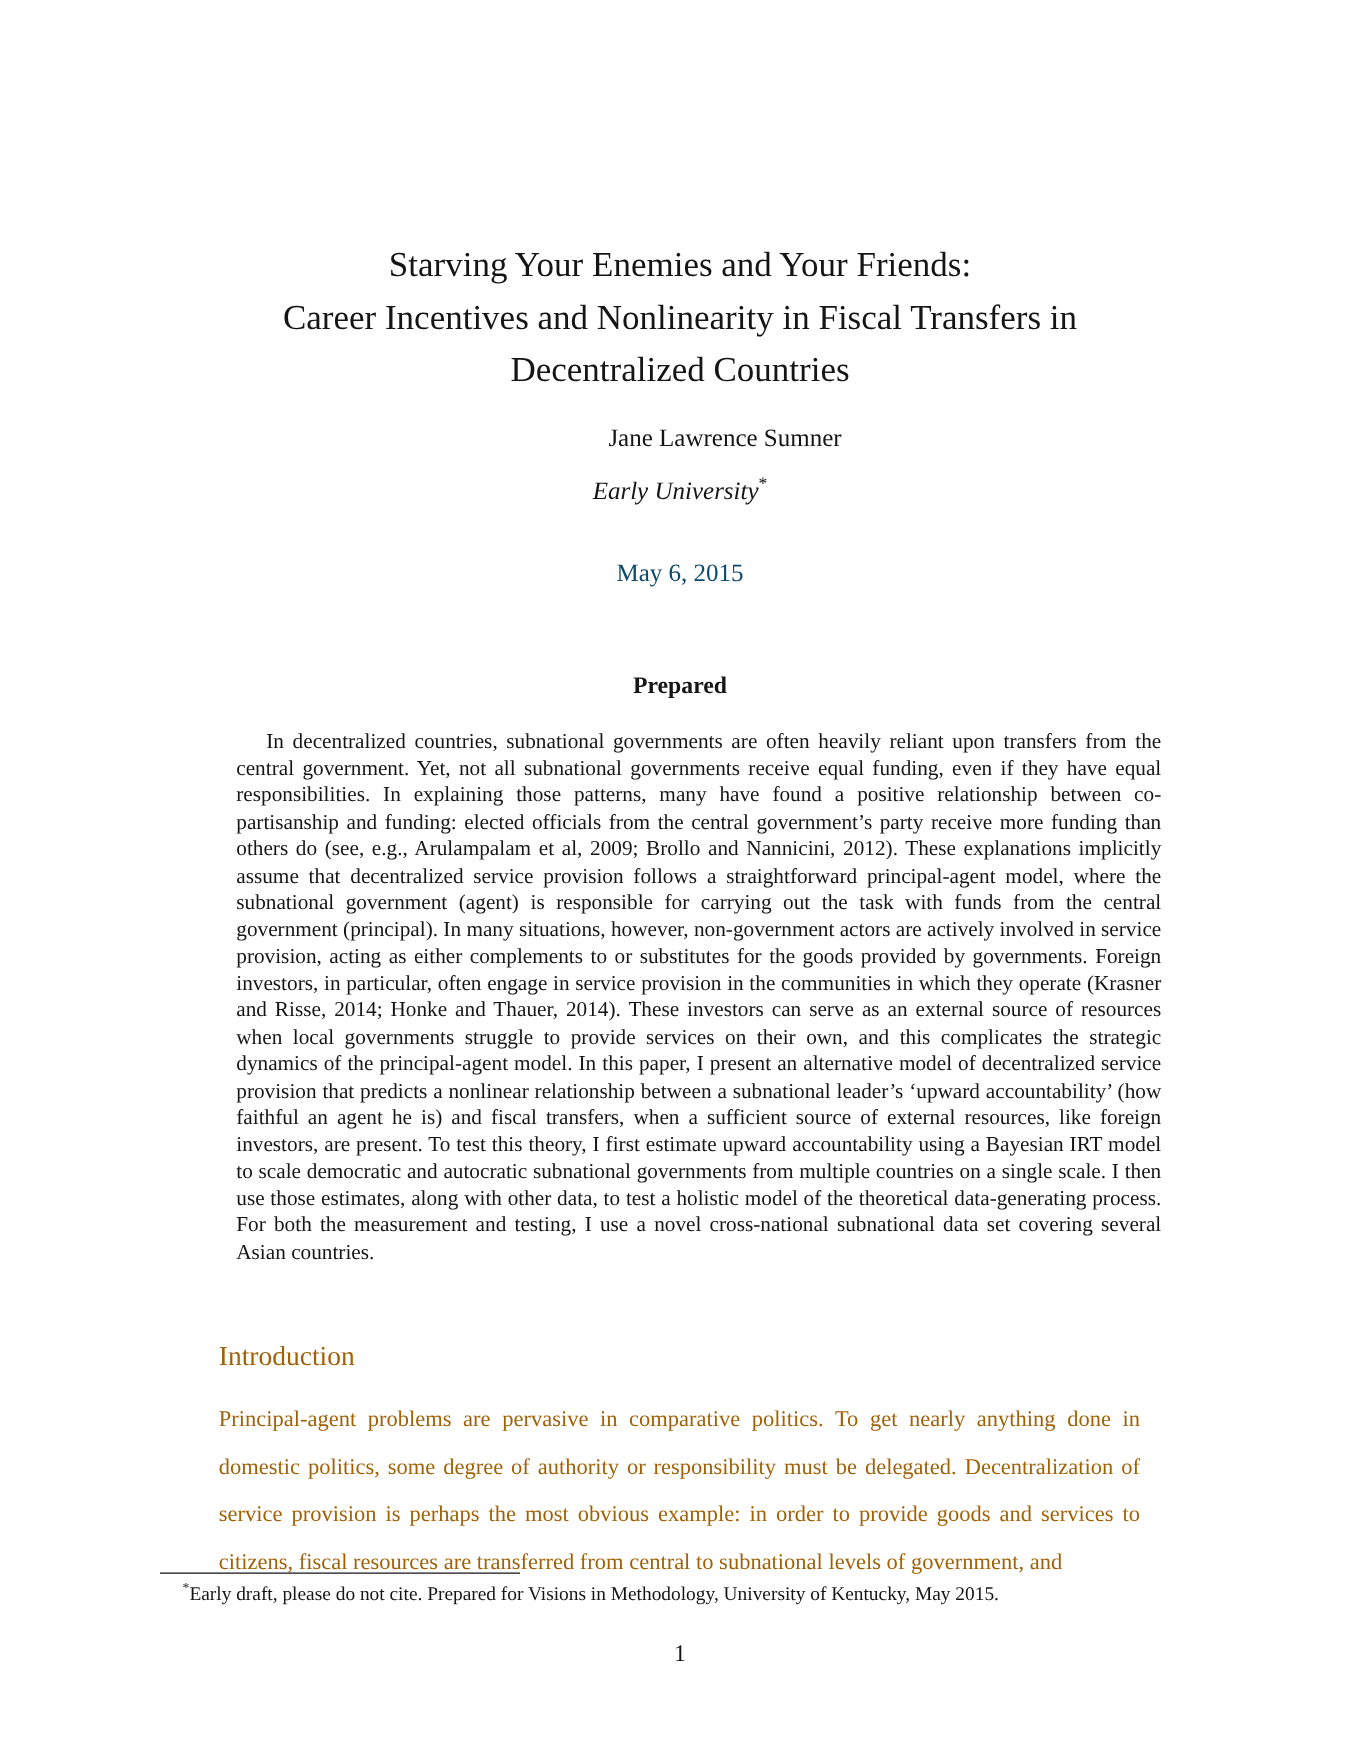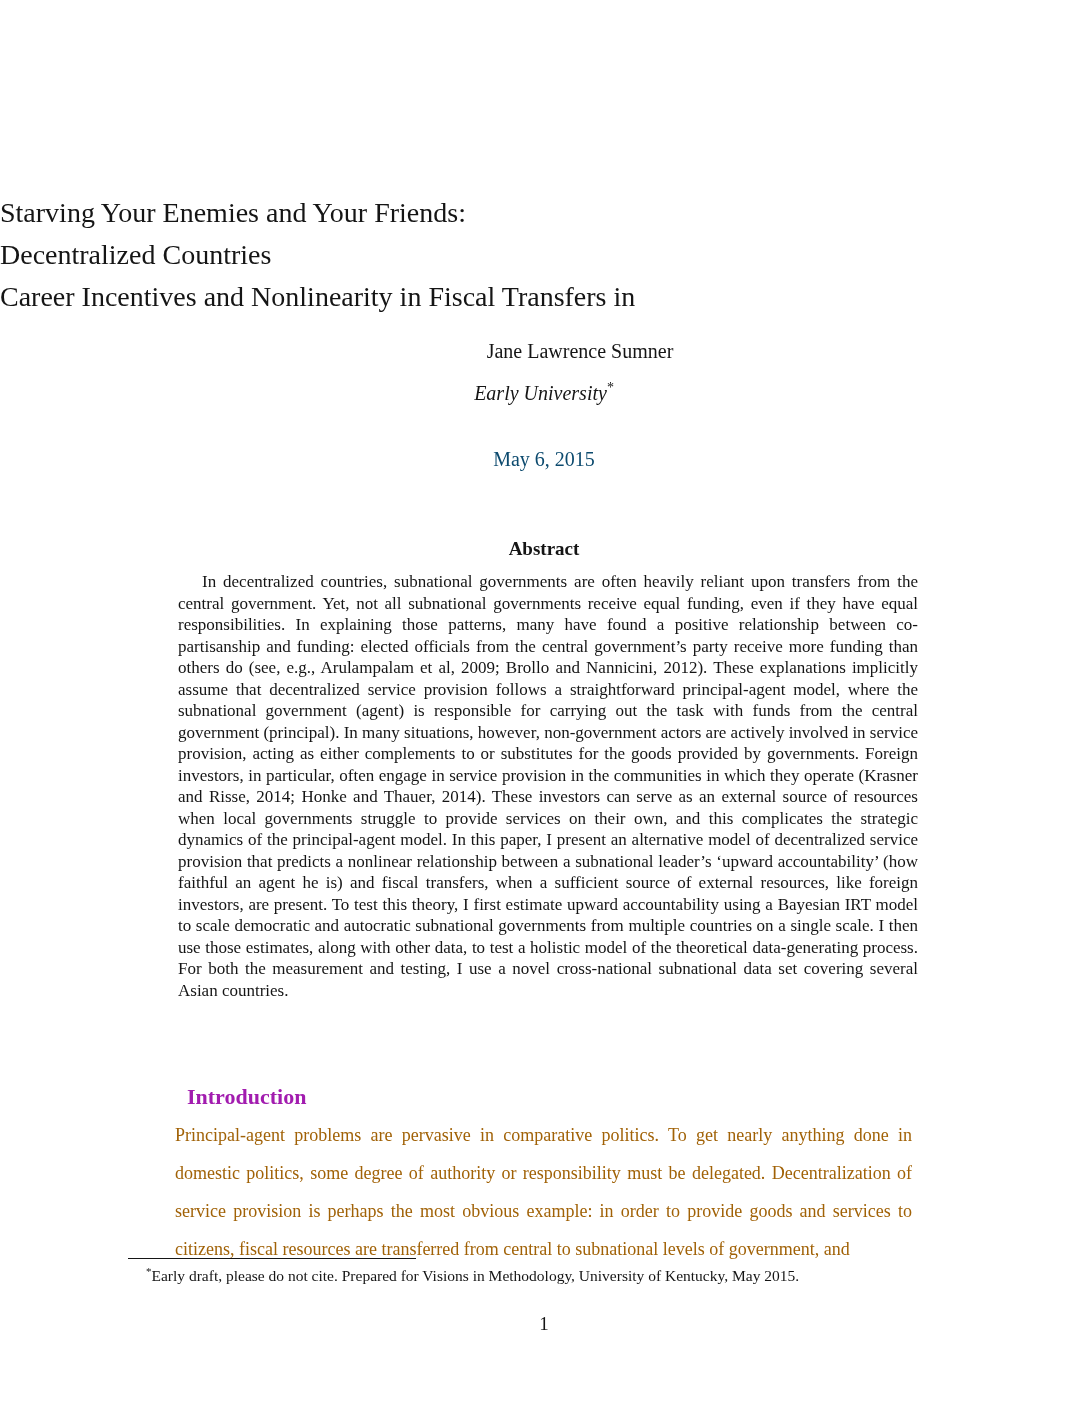--- a/index.html
+++ b/index.html
@@ -14,21 +14,21 @@
     background: #ffffff;
     color: #111111;
     font-family: "Liberation Serif", "DejaVu Serif", serif;
     overflow: hidden;
   }
   .titleblock {
     position: absolute;
     top: 192px;
     left: 0;
     width: 1088px;
-    text-align: left;
+    text-align: center;
     font-size: 28px;
     line-height: 42px;
     font-weight: normal;
     color: #151515;
   }
   .author {
     position: absolute;
     top: 340px;
     left: 0;
     width: 1088px;
@@ -69,35 +69,35 @@
     text-align: center;
     font-size: 19px;
     font-weight: bold;
     color: #151515;
   }
   .abs-body {
     position: absolute;
     top: 566px;
     left: 173px;
     width: 740px;
-    margin: 5px;
+    margin: 16px;
     font-size: 17px;
     line-height: 21.5px;
     text-align: justify;
     text-indent: 24px;
     color: #151515;
   }
   .intro-head {
     position: absolute;
     top: 1072px;
     left: 175px;
-    margin: 12px;
+    margin: 0;
     font-size: 22px;
-    font-weight: bold;
-    color: #a21caf;
+    font-weight: normal;
+    color: #a16207;
   }
   .intro-body {
     position: absolute;
     top: 1116px;
     left: 175px;
     width: 737px;
     margin: 0;
     font-size: 18px;
     line-height: 38px;
     text-align: justify;
@@ -137,31 +137,31 @@
     color: #151515;
   }
 </style>
 </head>
 <body>
 
 <div class="page">
 
   <div class="titleblock">
     <div>Starving Your Enemies and Your Friends:</div>
+    <div>Career Incentives and Nonlinearity in Fiscal Transfers in</div>
     <div>Decentralized Countries</div>
-    <div>Career Incentives and Nonlinearity in Fiscal Transfers in</div>
   </div>
 
   <div class="author">Jane Lawrence Sumner</div>
 
   <div class="affil"><span>Early University</span><sup>*</sup></div>
 
   <div class="date">May 6, 2015</div>
 
-  <div class="abs-head">Abstract</div>
+  <div class="abs-head">Prepared</div>
 
   <p class="abs-body">In decentralized countries, subnational governments are often heavily reliant upon transfers from the central government. Yet, not all subnational governments receive equal funding, even if they have equal responsibilities. In explaining those patterns, many have found a positive relationship between co-partisanship and funding: elected officials from the central government’s party receive more funding than others do (see, e.g., Arulampalam et al, 2009; Brollo and Nannicini, 2012). These explanations implicitly assume that decentralized service provision follows a straightforward principal-agent model, where the subnational government (agent) is responsible for carrying out the task with funds from the central government (principal). In many situations, however, non-government actors are actively involved in service provision, acting as either complements to or substitutes for the goods provided by governments. Foreign investors, in particular, often engage in service provision in the communities in which they operate (Krasner and Risse, 2014; Honke and Thauer, 2014). These investors can serve as an external source of resources when local governments struggle to provide services on their own, and this complicates the strategic dynamics of the principal-agent model. In this paper, I present an alternative model of decentralized service provision that predicts a nonlinear relationship between a subnational leader’s ‘upward accountability’ (how faithful an agent he is) and fiscal transfers, when a sufficient source of external resources, like foreign investors, are present. To test this theory, I first estimate upward accountability using a Bayesian IRT model to scale democratic and autocratic subnational governments from multiple countries on a single scale. I then use those estimates, along with other data, to test a holistic model of the theoretical data-generating process. For both the measurement and testing, I use a novel cross-national subnational data set covering several Asian countries.</p>
 
   <h2 class="intro-head">Introduction</h2>
 
   <p class="intro-body">Principal-agent problems are pervasive in comparative politics. To get nearly anything done in domestic politics, some degree of authority or responsibility must be delegated. Decentralization of service provision is perhaps the most obvious example: in order to provide goods and services to citizens, fiscal resources are transferred from central to subnational levels of government, and</p>
 
   <div class="footnote-rule"></div>
 
   <p class="footnote"><sup>*</sup><span>Early draft, please do not cite. Prepared for Visions in Methodology, University of Kentucky, May 2015.</span></p>

